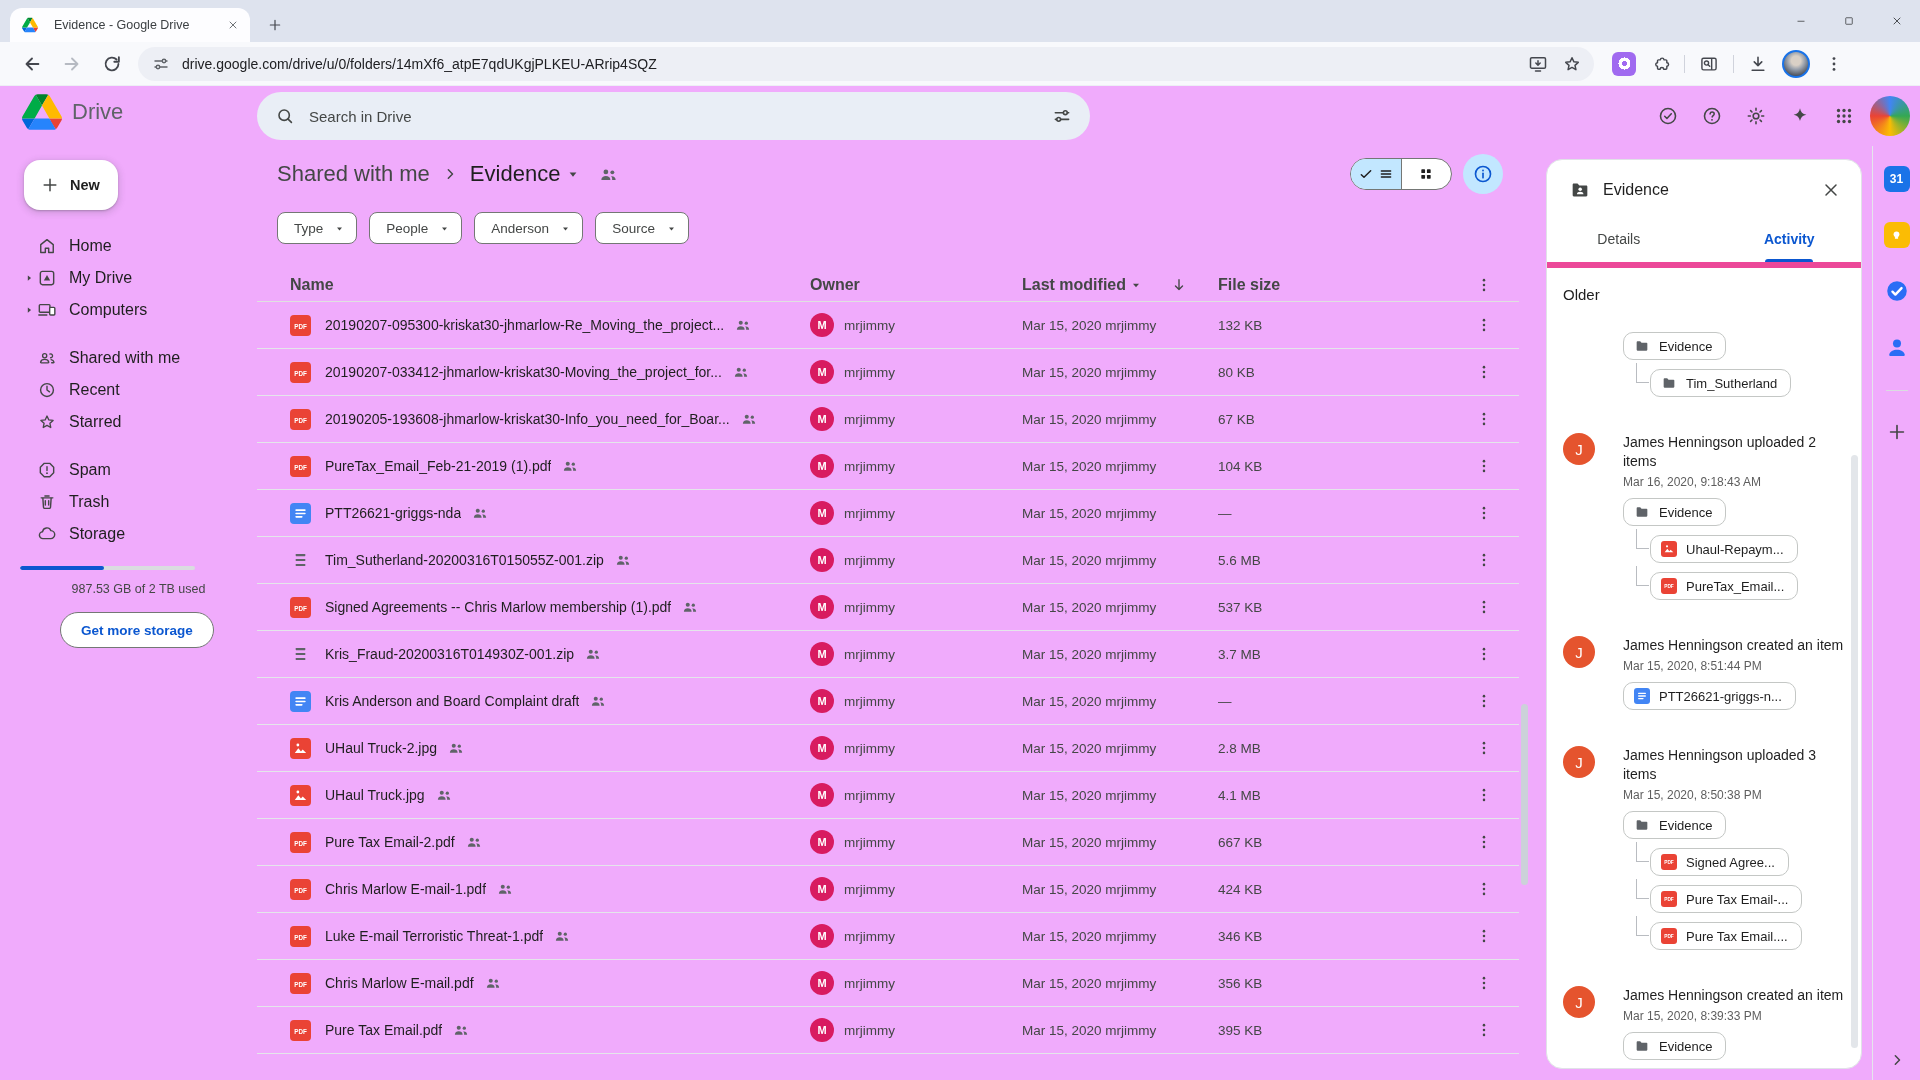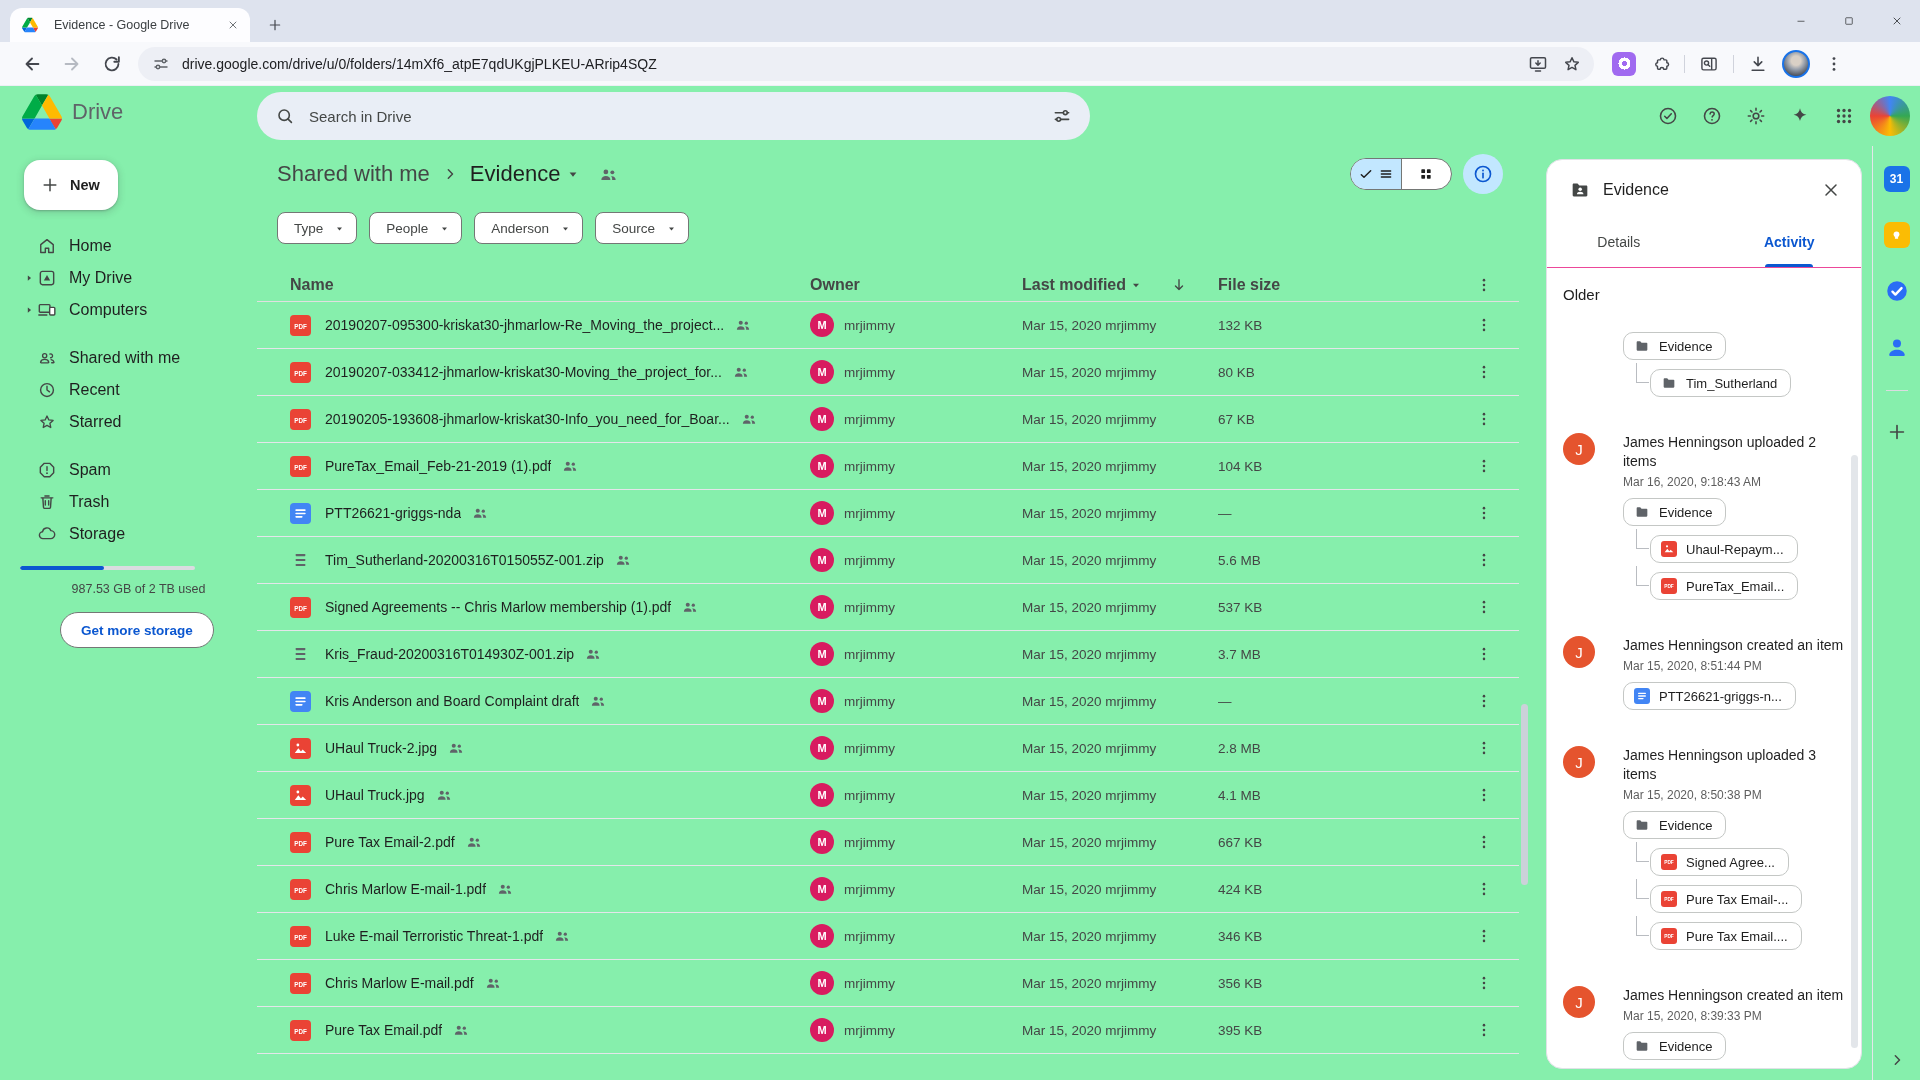--- a/index.html
+++ b/index.html
@@ -27,21 +27,21 @@
   .omni-right { display:flex; align-items:center; gap:14px; color:#44474e; }
   .omni-right .icn { width:20px; height:20px; }
   .tb-right { display:flex; align-items:center; gap:14px; margin-left:18px; }
   .tb-right .icn { width:20px; height:20px; }
   .purple-ext { width:24px; height:24px; border-radius:6px; background:#a06af0; display:flex; align-items:center; justify-content:center; }
   .purple-ext::after { content:""; width:13px; height:13px; border-radius:50%; background:radial-gradient(circle,#a06af0 0 2.6px,#fff 2.6px 6px,transparent 6px); }
   .tb-sep { width:1px; height:18px; background:#d0d3dc; }
   .mini-avatar { width:28px; height:28px; border-radius:50%; background:radial-gradient(circle at 50% 36%, #d9d0c6 0 24%, #98a0ac 45%, #4c525c 78%, #30343b); border:2px solid #1a73e8; }
 
   
-  .drive { position:absolute; top:86px; left:0; right:0; bottom:0; background:#86efac; }
+  .drive { position:absolute; top:86px; left:0; right:0; bottom:0; background:#f0abfc; }
 
   .drive-header { position:absolute; top:0; left:0; right:0; height:60px; }
   .brand { position:absolute; left:22px; top:8px; display:flex; align-items:center; gap:10px; }
   .brand .icn { width:40px; height:36px; }
   .brand-name { font-size:22px; color:#5f6368; }
   .searchbar { position:absolute; left:257px; top:6px; width:833px; height:48px; background:#e9eef6; border-radius:24px; display:flex; align-items:center; padding:0 18px; }
   .searchbar .sicon { width:20px; height:20px; color:#444746; margin-right:14px; }
   .search-ph { flex:1; font-size:15px; color:#444746; }
   .searchbar .tune { width:20px; height:20px; color:#444746; }
   .hdr-icons { position:absolute; right:6px; top:8px; display:flex; align-items:center; }
@@ -103,21 +103,21 @@
   .frow-actions .icn { width:18px; height:18px; color:#444746; cursor:pointer; }
   .list-scrollbar { position:absolute; left:1521px; top:618px; width:7px; height:181px; background:#ccd1d9; border-radius:4px; }
 
   
   .panel { position:absolute; left:1546px; top:73px; width:316px; height:910px; background:#fff; border:1px solid #e0e2e7; border-radius:16px; overflow:hidden; }
   .panel-header { height:54px; display:flex; align-items:center; gap:12px; padding:6px 10px 0 22px; }
   .panel-folder { width:22px; height:22px; color:#444746; }
   .panel-title { flex:1; font-size:16px; color:#1f1f1f; white-space:nowrap; overflow:hidden; }
   .panel-close { width:40px; height:40px; display:flex; align-items:center; justify-content:center; color:#444746; border-radius:50%; cursor:pointer; }
   .panel-close .icn { width:20px; height:20px; }
-  .panel-tabs { height:52px; display:flex; border-bottom:1px solid #ec4899; margin-top:2px;gap:27px; }
+  .panel-tabs { height:52px; display:flex; border-bottom:6px solid #ec4899; margin-top:2px;gap:27px; }
   .ptab { flex:1; display:flex; align-items:center; justify-content:center; font-size:14px; color:#444746; position:relative; cursor:pointer; }
   .ptab.active { color:#0b57d0; font-weight:bold; }
   .ptab.active::after { content:""; position:absolute; bottom:0; left:50%; transform:translateX(-50%); width:48px; height:3px; background:#0b57d0; border-radius:3px 3px 0 0; }
   .panel-body { padding:16px 14px 0 16px; }
   .older { font-size:15px; color:#1f1f1f; margin:2px 0 20px 0; }
   .aentry { display:flex; margin-bottom:36px; }
   .a-avatar { width:32px; height:32px; border-radius:50%; background:#e5542e; color:#fff; font-size:15px; display:flex; align-items:center; justify-content:center; margin-right:28px; flex:none; }
   .a-avatar.ghost { visibility:hidden; }
   .a-content { flex:1; min-width:0; }
   .a-text { font-size:14px; color:#1f1f1f; line-height:19px; }

